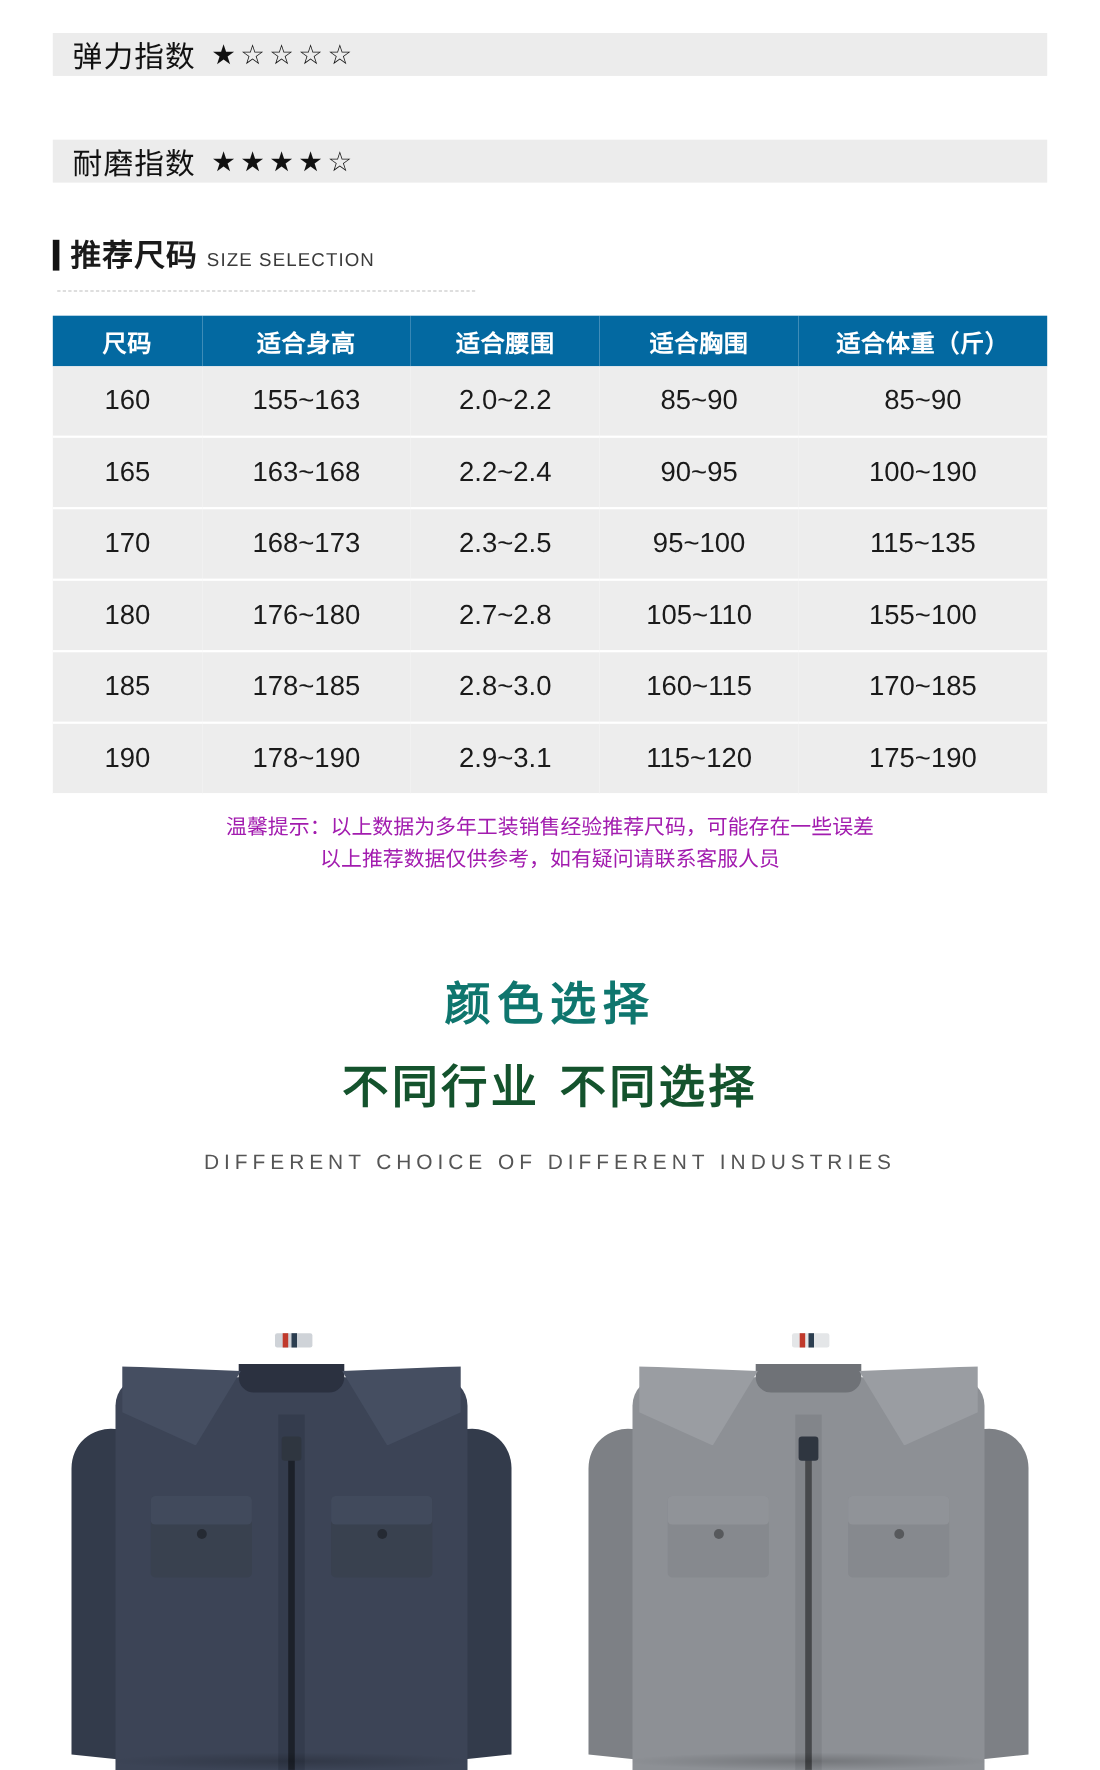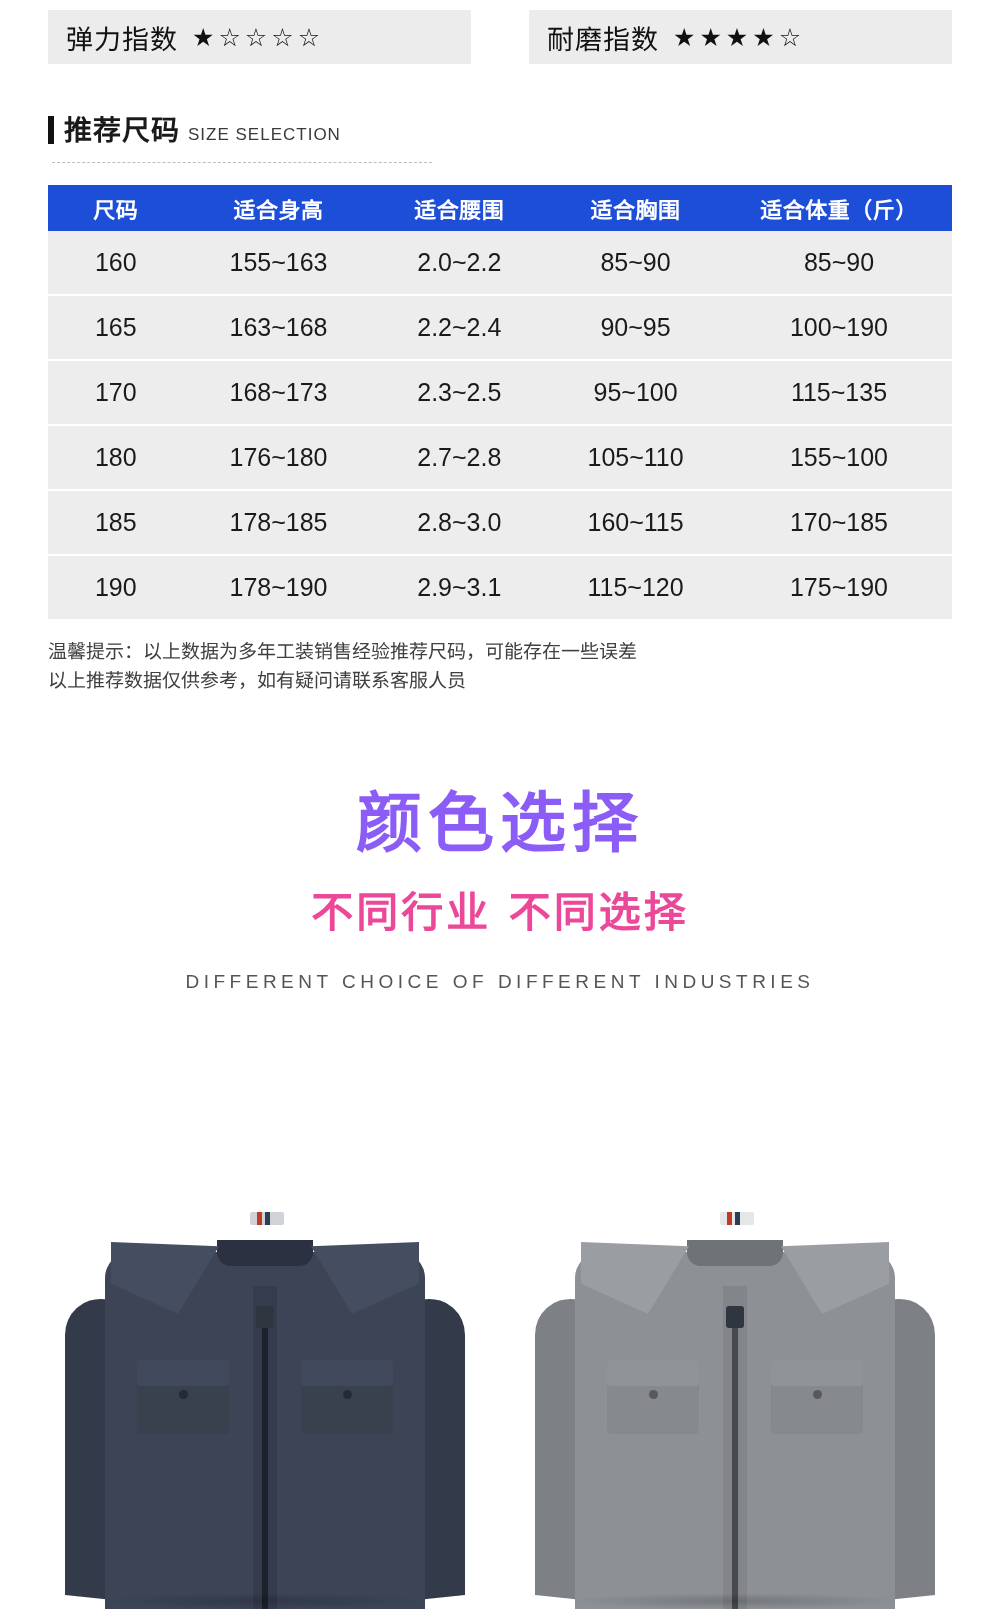--- a/index.html
+++ b/index.html
@@ -13,22 +13,23 @@
     font-family: "Liberation Sans", "DejaVu Sans", sans-serif;
     color: #1a1a1a;
     overflow: hidden;
     position: relative;
   }
 
   
   .index-row {
     display: flex;
     gap: 58px;
-    padding: 10px 48px 0 48px;
+    padding: 30px 48px 0 48px;
     box-sizing: border-box;
+    flex-direction: column;
   }
   .index-box {
     flex: 1;
     background: #ececec;
     height: 54px;
     display: flex;
     align-items: center;
     padding-left: 18px;
     box-sizing: border-box;
   }
@@ -83,21 +84,21 @@
   
   .table-wrap {
     margin: 22px 48px 0 48px;
   }
   table.size-table {
     width: 100%;
     border-collapse: collapse;
     table-layout: fixed;
   }
   table.size-table th {
-    background: #1d4ed8;
+    background: #0369a1;
     color: #ffffff;
     font-size: 22px;
     font-weight: 700;
     height: 44px;
     letter-spacing: 0.5px;
     font-family: "DejaVu Sans", sans-serif;
   }
   table.size-table td {
     background: #ededed;
     text-align: center;
@@ -108,47 +109,47 @@
     font-family: "Liberation Sans", "DejaVu Sans", sans-serif;
   }
   table.size-table col.c0 { width: 15%; }
   table.size-table col.c1 { width: 21%; }
   table.size-table col.c2 { width: 19%; }
   table.size-table col.c3 { width: 20%; }
   table.size-table col.c4 { width: 25%; }
 
   .note {
     margin: 16px 0 0 0;
-    text-align: left;
+    text-align: center;
     font-size: 19px;
     line-height: 1.55;
-    color: #404040;
-    font-family: Liberation Sans, sans-serif;
+    color: #a21caf;
+    font-family: Liberation Mono, monospace;
   }
   .note div { white-space: nowrap; }
 
   
   .color-sec {
     margin-top: 92px;
     text-align: center;
   }
   .color-title {
-    font-size: 66px;
+    font-size: 42px;
     font-weight: 700;
     letter-spacing: 6px;
-    color: #8b5cf6;
+    color: #0f766e;
     font-family: "DejaVu Sans", sans-serif;
     line-height: 1.1;
   }
   .color-sub {
     margin-top: 18px;
     font-size: 42px;
     font-weight: 700;
     letter-spacing: 3px;
-    color: #ec4899;
+    color: #14532d;
     font-family: "DejaVu Sans", sans-serif;
   }
   .color-en {
     margin-top: 32px;
     font-size: 19px;
     letter-spacing: 4.5px;
     color: #555;
     font-family: "Liberation Sans", sans-serif;
   }
 

